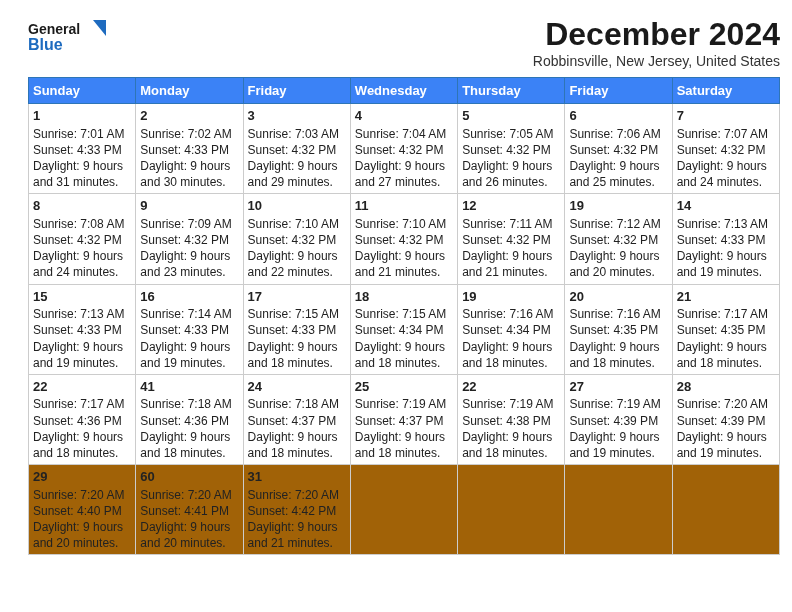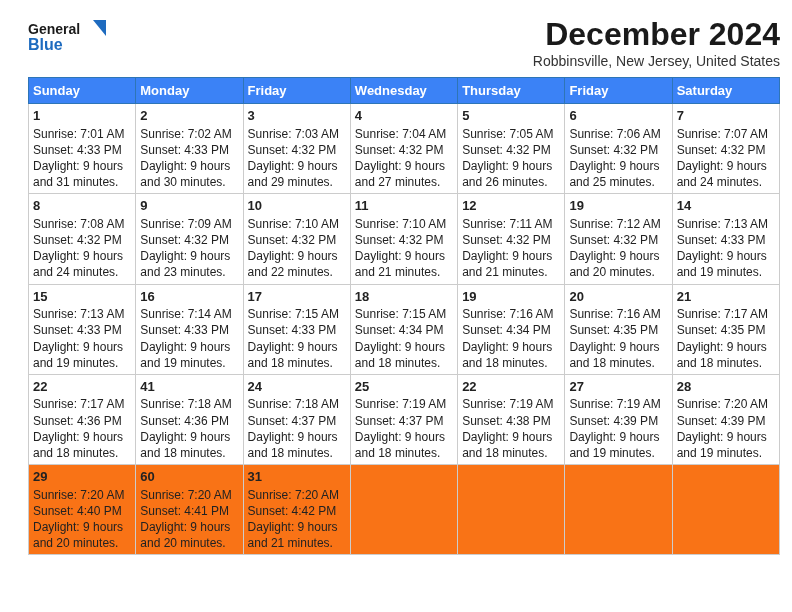--- a/index.html
+++ b/index.html
@@ -62,21 +62,21 @@
       height: 80px;
       background: #fff;
       font-size: 10px;
       color: #222;
       line-height: 1.35;
     }
     .calendar td.empty {
       background: #f5f5f5;
     }
     .calendar tr:last-child td {
-      background: #f97316;
+      background: #a16207;
     }
     .day-num {
       font-size: 13px;
       font-weight: bold;
       display: block;
       margin-bottom: 1px;
     }
     .day-info {
       color: #222;
       font-size: 12px;

